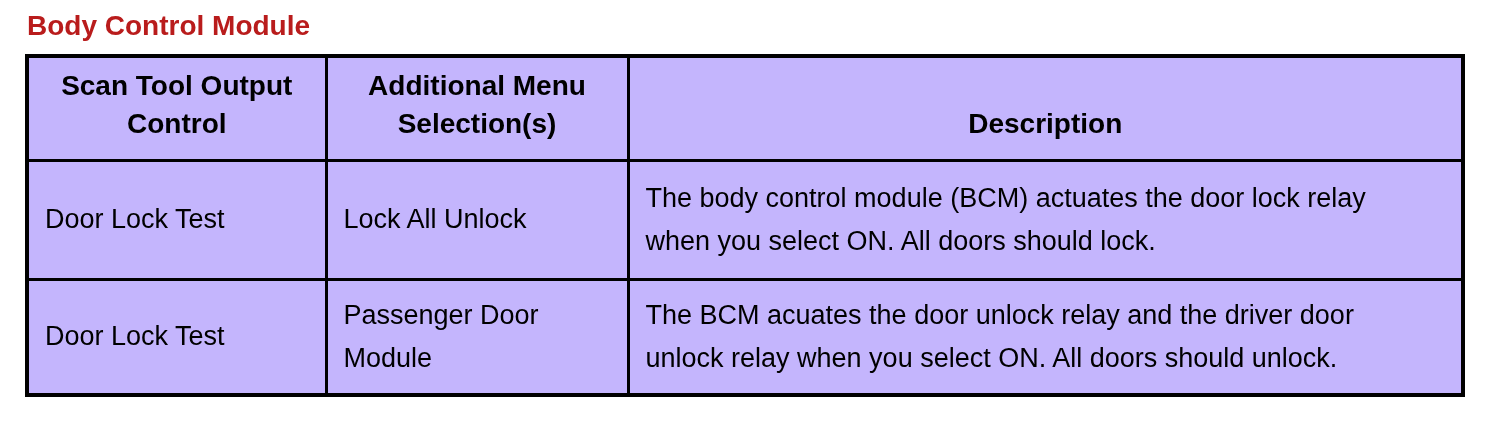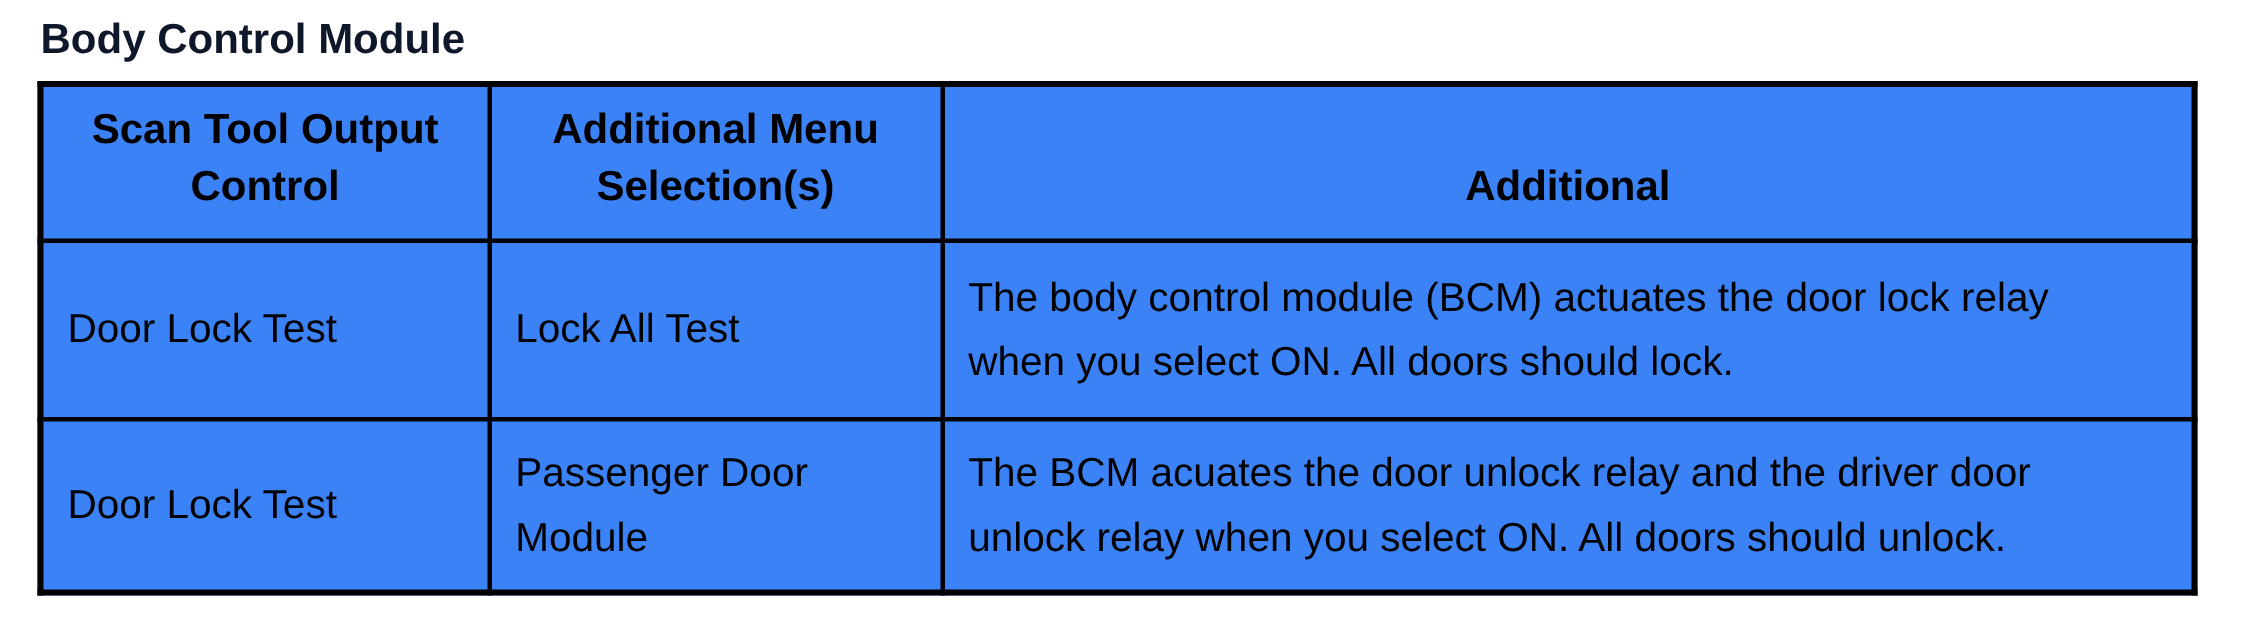--- a/index.html
+++ b/index.html
@@ -16,31 +16,31 @@
     color: #000000;
     overflow: hidden;
   }
   .doc-title {
     position: absolute;
     left: 27px;
     top: 11px;
     font-size: 28px;
     font-weight: 700;
     line-height: 30px;
-    color: #0f172a;
+    color: #b91c1c;
     white-space: nowrap;
   }
   table.bcm-table {
     position: absolute;
     left: 25px;
     top: 54px;
     width: 1436px;
     border-collapse: collapse;
     table-layout: fixed;
-    background: #3b82f6;
+    background: #c4b5fd;
     border: 4px solid #000000;
   }
   table.bcm-table col.c1 { width: 299px; }
   table.bcm-table col.c2 { width: 302px; }
   table.bcm-table col.c3 { width: 835px; }
   table.bcm-table th,
   table.bcm-table td {
     border: 3px solid #000000;
     color: #000000;
     white-space: pre-line;
@@ -79,27 +79,27 @@
       <col class="c1">
       <col class="c2">
       <col class="c3">
     </colgroup>
     <thead>
       <tr class="header-row">
         <th>Scan Tool Output
 Control</th>
         <th>Additional Menu
 Selection(s)</th>
-        <th>Additional</th>
+        <th>Description</th>
       </tr>
     </thead>
     <tbody>
       <tr class="data-row-1">
         <td>Door Lock Test</td>
-        <td>Lock All Test</td>
+        <td>Lock All Unlock</td>
         <td>The body control module (BCM) actuates the door lock relay
 when you select ON. All doors should lock.</td>
       </tr>
       <tr class="data-row-2">
         <td>Door Lock Test</td>
         <td>Passenger Door
 Module</td>
         <td>The BCM acuates the door unlock relay and the driver door
 unlock relay when you select ON. All doors should unlock.</td>
       </tr>

